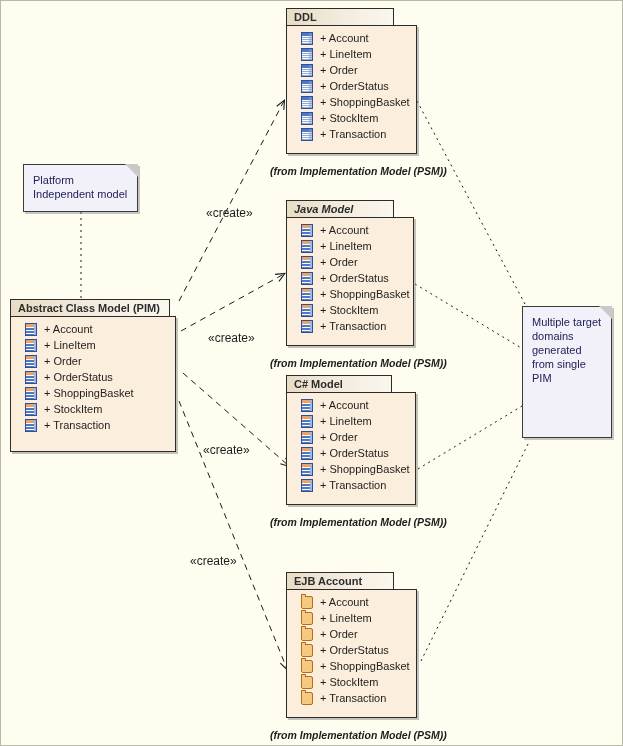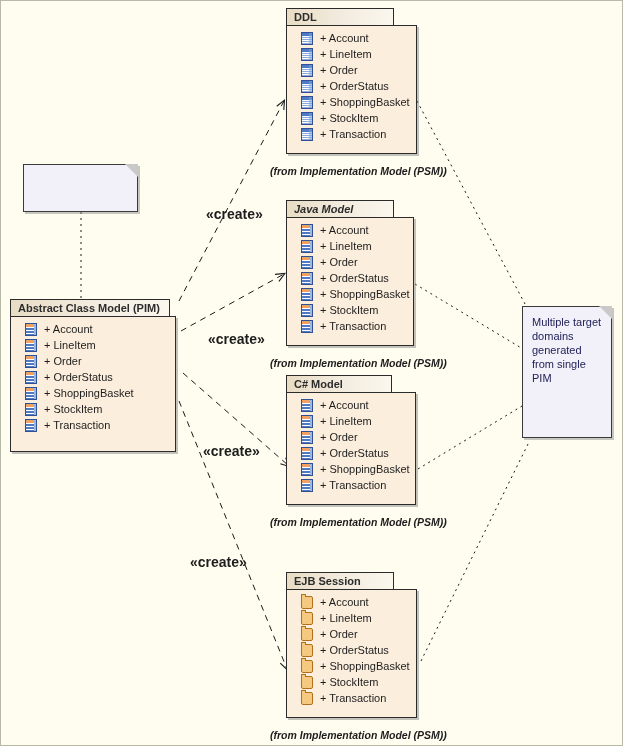--- a/index.html
+++ b/index.html
@@ -161,25 +161,24 @@
     top: -1px;
     width: 0; height: 0;
     border-left: 13px solid transparent;
     border-top: 13px solid #c9c9c9;
   }
   .note-text { position: relative; z-index: 1; }
 
   
   .stereo {
     position: absolute;
-    font-size: 14px;
+    font-size: 12px;
     color: #1d1d1d;
     white-space: nowrap;
     z-index: 5;
-    font-weight: bold;
   }
 </style>
 </head>
 <body>
 
 <div id="canvas">
 
   <svg id="edges" viewBox="0 0 623 746" xmlns="http://www.w3.org/2000/svg">
     <defs>
       <marker id="openArrow" markerWidth="12" markerHeight="12" refX="9" refY="5" orient="auto" markerUnits="userSpaceOnUse">
@@ -224,20 +223,21 @@
     </g>
   </svg>
 
   <div class="stereo" style="left:205px; top:205px;">«create»</div>
   <div class="stereo" style="left:207px; top:330px;">«create»</div>
   <div class="stereo" style="left:202px; top:442px;">«create»</div>
   <div class="stereo" style="left:189px; top:553px;">«create»</div>
 
   <div class="note" style="left:22px; top:163px; width:115px; height:48px;">
     <span class="fold"></span>
+    <div class="note-text">Platform Independent model</div>
   </div>
 
   <div class="note" style="left:521px; top:305px; width:90px; height:132px;">
     <span class="fold"></span>
     <div class="note-text">Multiple target domains generated from single PIM</div>
   </div>
 
   <div class="pkg" style="left:9px; top:298px;">
     <div class="pkg-tab" style="width:160px;">Abstract Class Model (PIM)</div>
     <div class="pkg-body" style="left:0; top:17px; width:166px; height:136px;">
@@ -375,21 +375,21 @@
         <div class="pkg-item">
           <span class="icn icn-class"></span>
           <span class="lbl">+ Transaction</span>
         </div>
       </div>
     </div>
     <div class="pkg-from" style="left:-16px; top:135px;">(from Implementation Model (PSM))</div>
   </div>
 
   <div class="pkg" style="left:285px; top:571px;">
-    <div class="pkg-tab" style="width:108px;">EJB Session</div>
+    <div class="pkg-tab" style="width:108px;">EJB Account</div>
     <div class="pkg-body" style="left:0; top:17px; width:131px; height:129px;">
       <div class="pkg-items">
         <div class="pkg-item">
           <span class="icn icn-folder"></span>
           <span class="lbl">+ Account</span>
         </div>
         <div class="pkg-item">
           <span class="icn icn-folder"></span>
           <span class="lbl">+ LineItem</span>
         </div>

